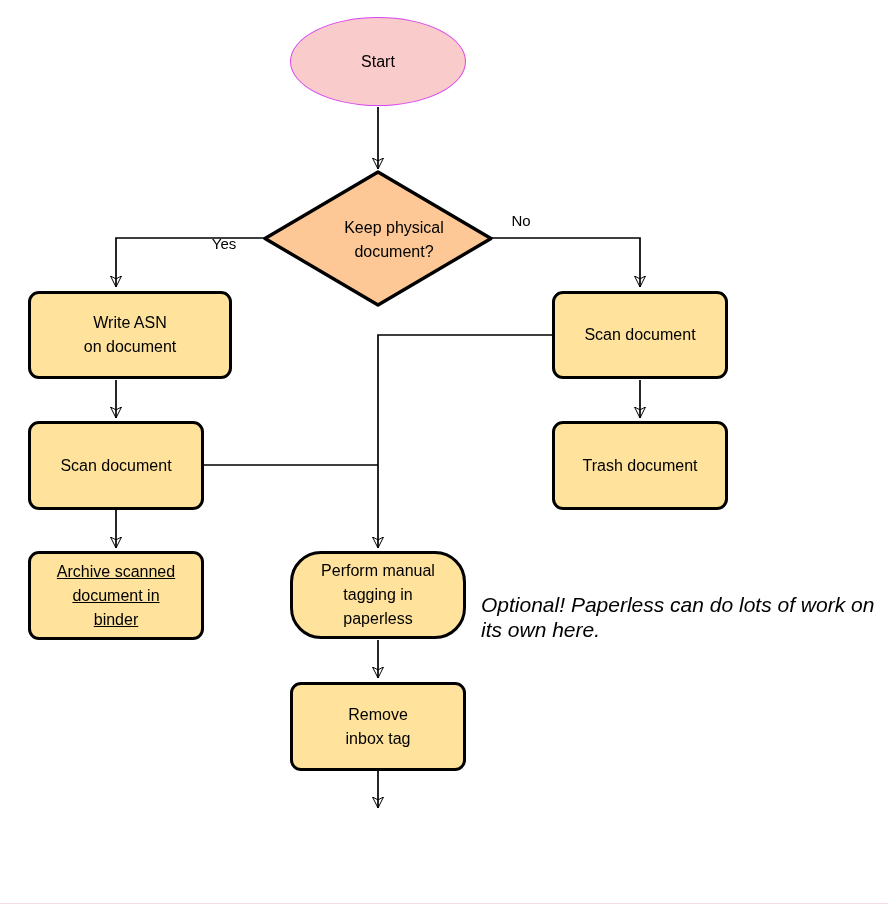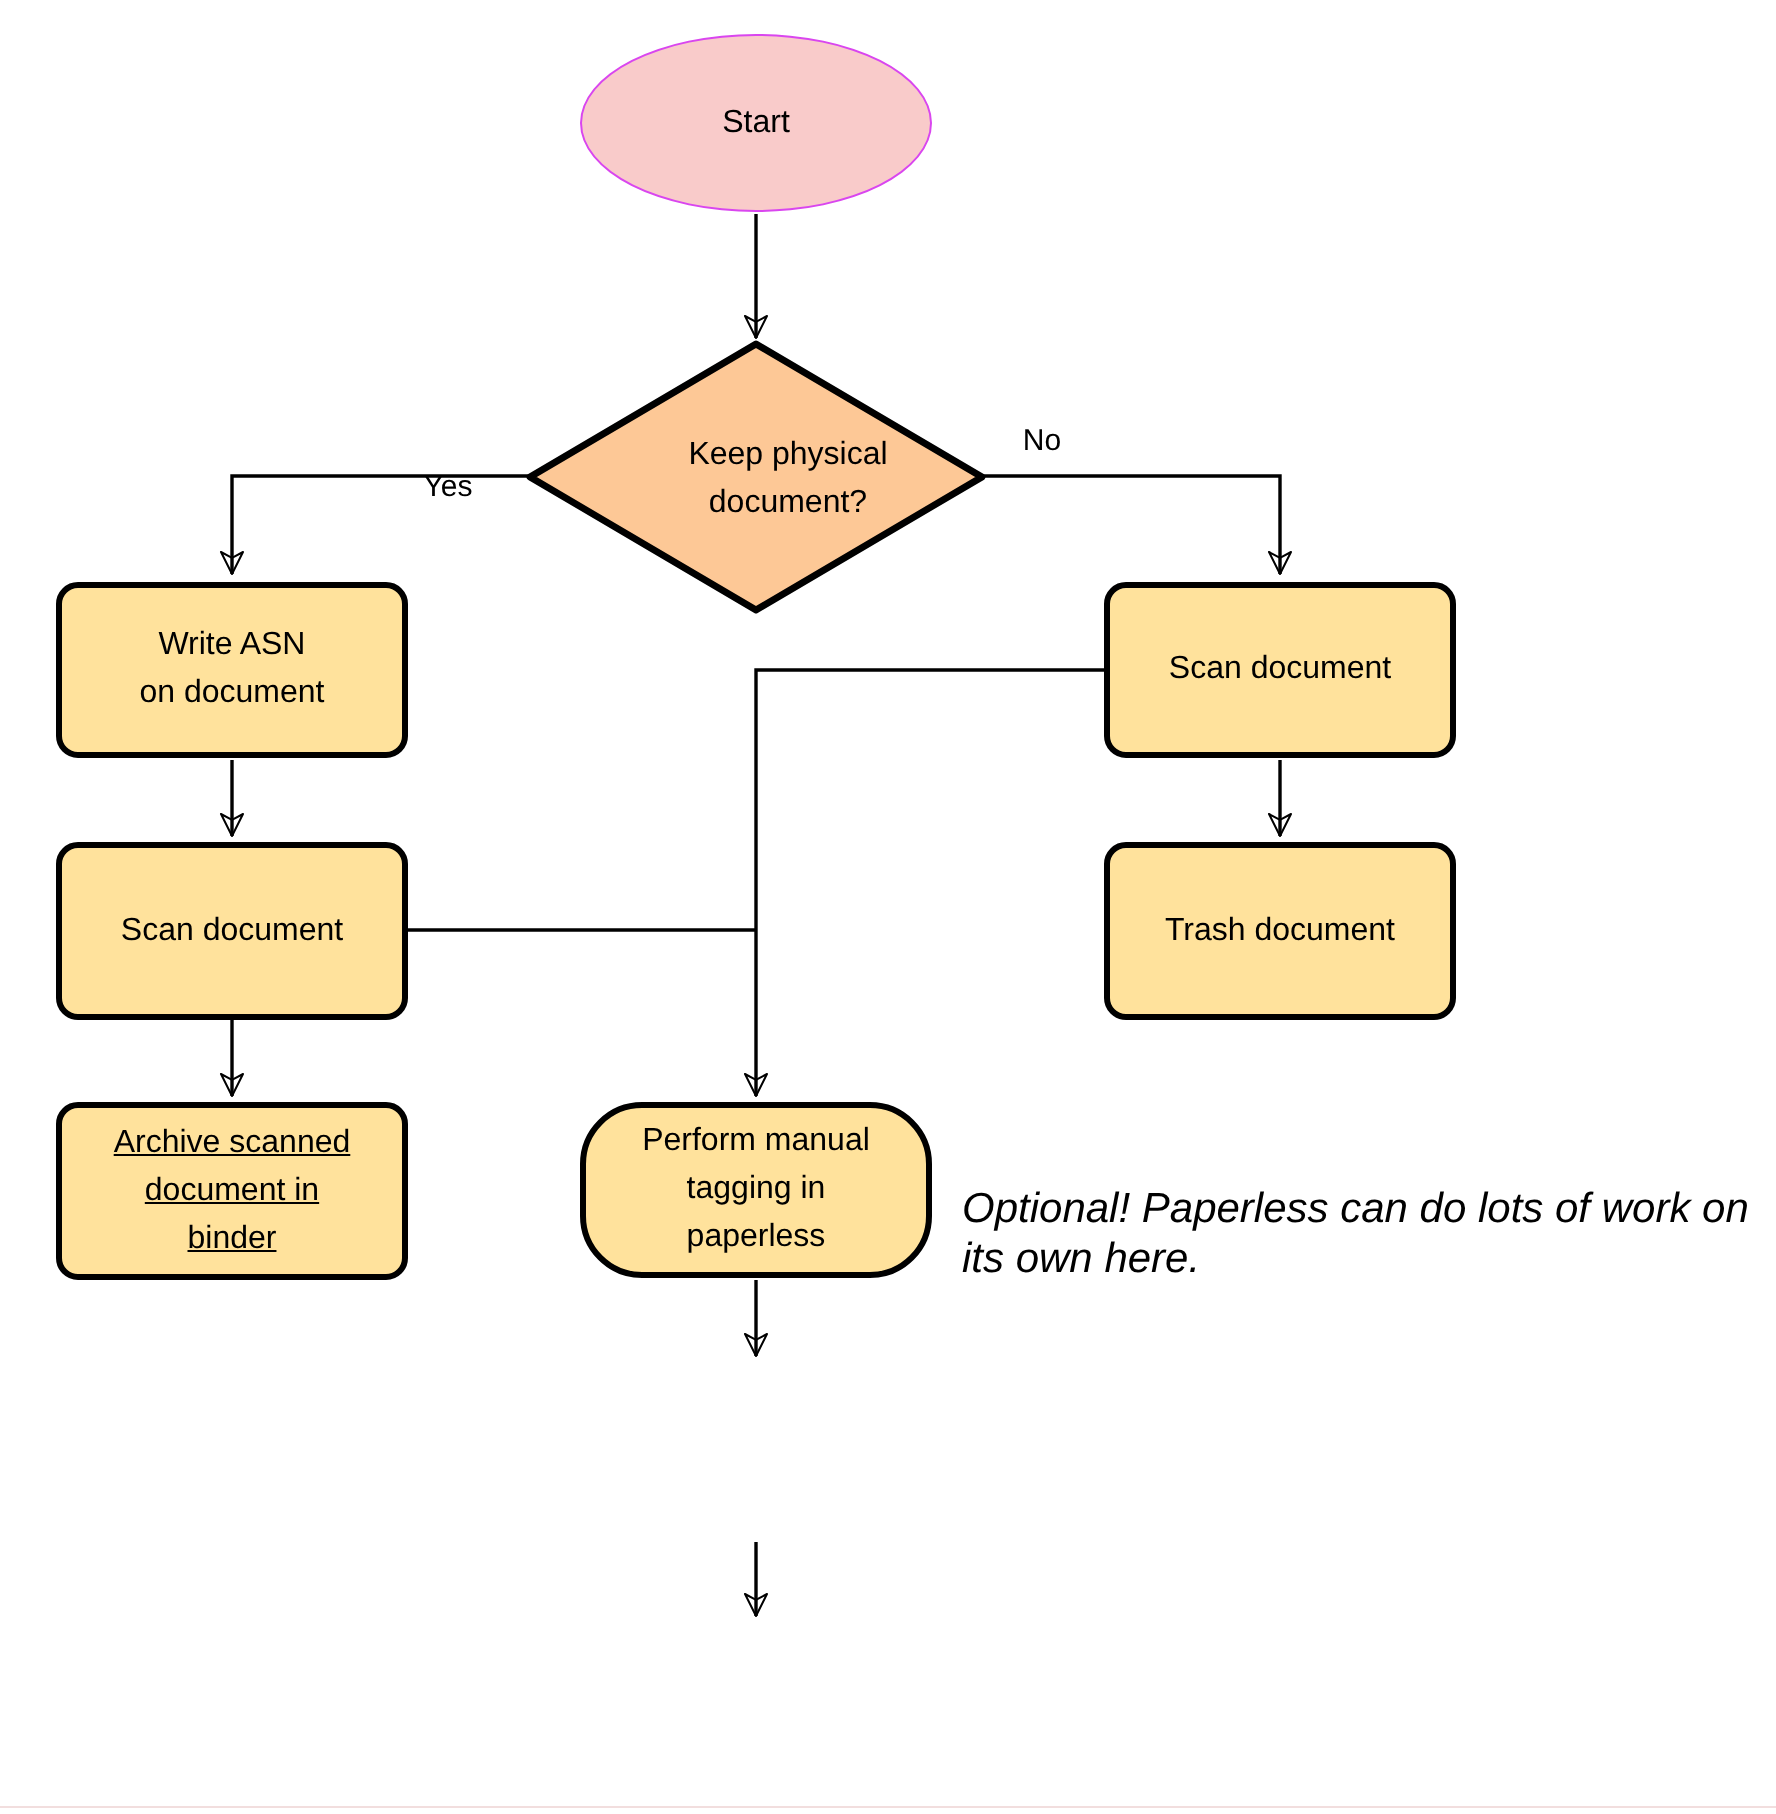--- a/index.html
+++ b/index.html
@@ -118,21 +118,21 @@
   </div>
 
   <div class="decision-label" style="left:304px; top:200px; width:180px; height:80px;justify-content:center;">
     <span class="node-label">Keep physical
 document?</span>
   </div>
 
   <div class="edge-label" style="left:200px; top:212px;margin-top:23px;">Yes</div>
   <div class="edge-label" style="left:497px; top:212px;">No</div>
 
-  <div class="node process" style="left:28px; top:291px; width:176px; height:88px;">
+  <div class="node process" style="left:28px; top:291px; width:204px; height:88px;">
     <span class="node-label">Write ASN
 on document</span>
   </div>
 
   <div class="node process" style="left:28px; top:421px; width:176px; height:89px;">
     <span class="node-label">Scan document</span>
   </div>
 
   <div class="node process" style="left:28px; top:551px; width:176px; height:89px;text-decoration:underline;">
     <span class="node-label">Archive scanned
@@ -150,17 +150,21 @@
 
   <div class="node process" style="left:290px; top:551px; width:176px; height:88px;border-radius:31px;">
     <span class="node-label">Perform manual
 tagging in
 paperless</span>
   </div>
 
   <div class="note">Optional! Paperless can do lots of work on
 its own here.</div>
 
+  <div class="node process" style="left:290px; top:682px; width:176px; height:89px;">
+    <span class="node-label">Remove
+inbox tag</span>
+  </div>
 
 
   <div class="bottom-rule"></div>
 
 </div>
 
 </body></html>

